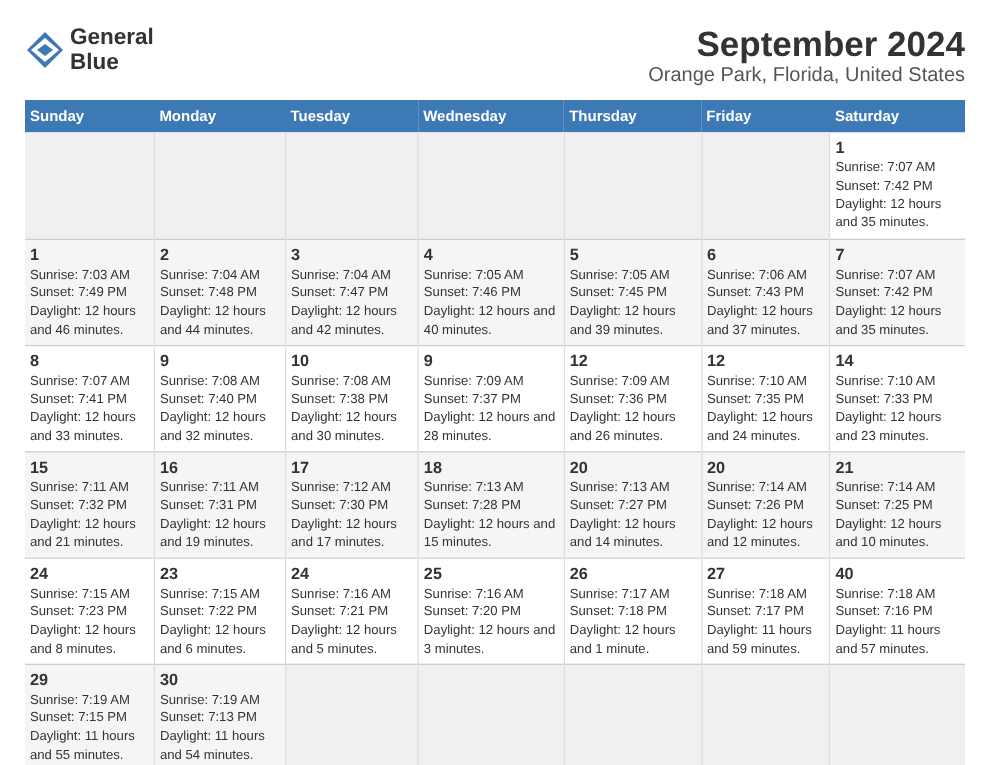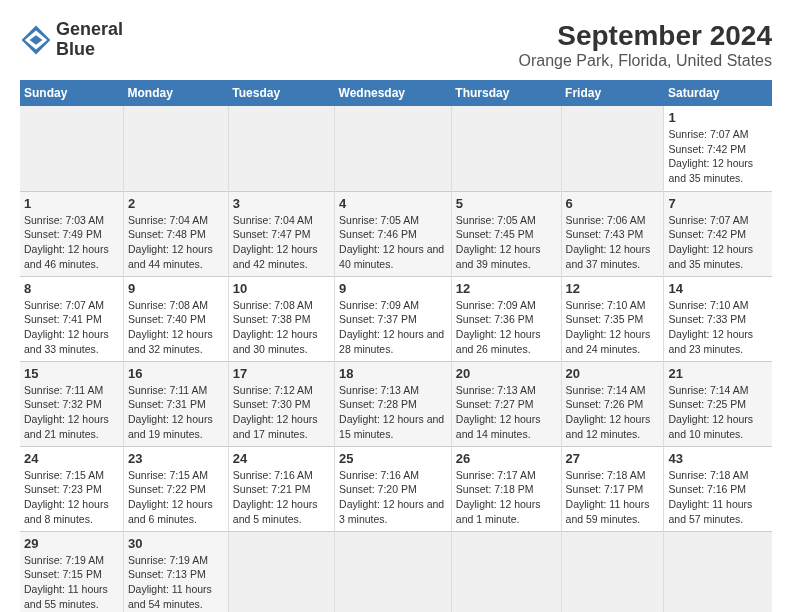--- a/index.html
+++ b/index.html
@@ -248,21 +248,21 @@
         </td>
         <td>
           <span class="day-num">26</span>
           <div class="day-info">Sunrise: 7:17 AM<br>Sunset: 7:18 PM<br>Daylight: 12 hours and 1 minute.</div>
         </td>
         <td>
           <span class="day-num">27</span>
           <div class="day-info">Sunrise: 7:18 AM<br>Sunset: 7:17 PM<br>Daylight: 11 hours and 59 minutes.</div>
         </td>
         <td>
-          <span class="day-num">43</span>
+          <span class="day-num">40</span>
           <div class="day-info">Sunrise: 7:18 AM<br>Sunset: 7:16 PM<br>Daylight: 11 hours and 57 minutes.</div>
         </td>
       </tr>
       <tr>
         <td>
           <span class="day-num">29</span>
           <div class="day-info">Sunrise: 7:19 AM<br>Sunset: 7:15 PM<br>Daylight: 11 hours and 55 minutes.</div>
         </td>
         <td>
           <span class="day-num">30</span>

